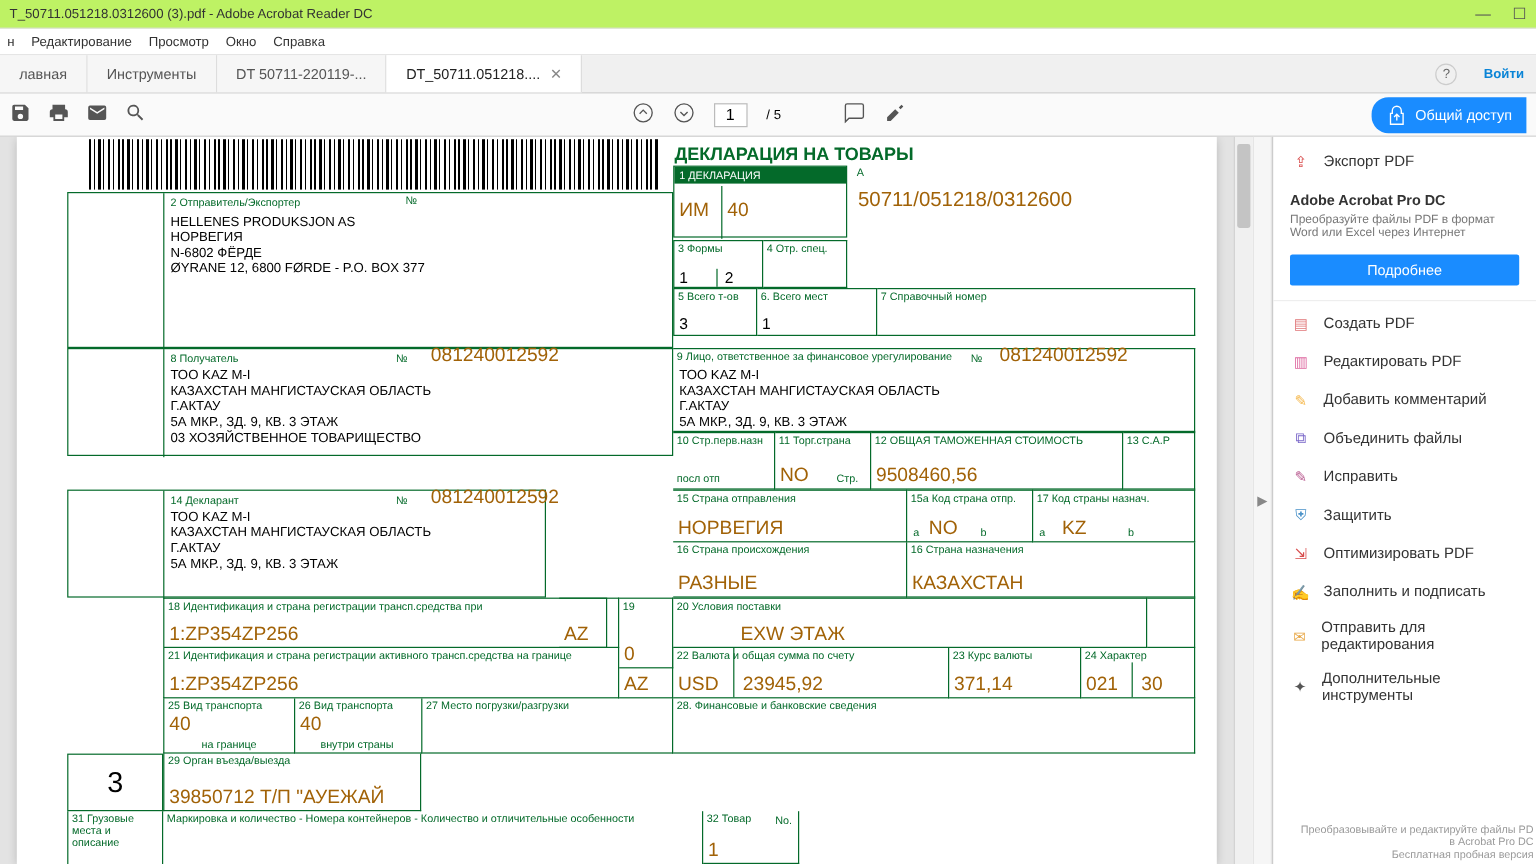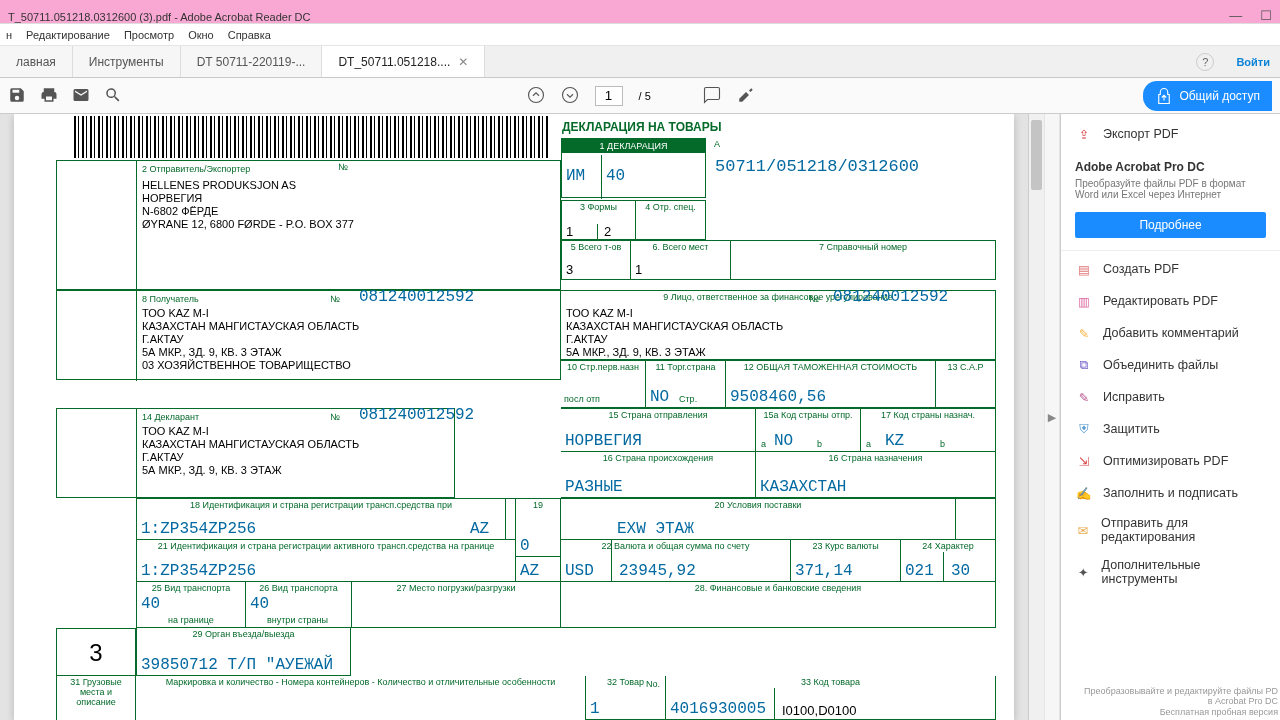--- a/index.html
+++ b/index.html
@@ -1,18 +1,18 @@
 <!DOCTYPE html>
 <html><head>
 <meta charset="utf-8">
 <style>
 * { margin: 0; padding: 0; box-sizing: border-box; }
 body { font-family: "Segoe UI", Tahoma, sans-serif; font-size: 11px; background: #f5f5f5; overflow: hidden; }
 
-.titlebar { height: 24px; background: #f9a8d4; display: flex; align-items: flex-end; padding: 0 8px; color: #333; border-bottom: 1px solid #ddd; }
+.titlebar { height: 24px; background: #bef264; display: flex; align-items: center; padding: 0 8px; color: #333; border-bottom: 1px solid #ddd; }
 .titlebar .title { flex: 1; }
 .titlebar .winctl { display: flex; gap: 18px; font-size: 13px; color: #555; }
 .menubar { height: 22px; background: #fff; display: flex; align-items: center; padding: 0 6px; gap: 14px; color: #333; border-bottom: 1px solid #e5e5e5; }
 .menubar span { cursor: default; }
 
 .tabbar { height: 32px; background: #f0f0f0; display: flex; align-items: stretch; border-bottom: 1px solid #c9c9c9; }
 .tab { display: flex; align-items: center; padding: 0 16px; background: #f6f6f6; border-right: 1px solid #ddd; font-size: 12px; color: #555; }
 .tab.active { background: #fff; color: #222; }
 .tab .close { margin-left: 8px; color: #888; }
 .tabbar .spacer { flex: 1; }
@@ -30,27 +30,27 @@
 .share-btn svg { fill: #fff; }
 
 .app-body { display: flex; height: calc(720px - 24px - 22px - 32px - 36px); }
 .doc-area { flex: 1; background: #e3e3e3; overflow: hidden; position: relative; display: flex; justify-content: center; }
 .scrollbar { width: 16px; background: #f0f0f0; border-left: 1px solid #ccc; position: relative; }
 .scroll-thumb { position: absolute; top: 6px; left: 2px; right: 2px; height: 70px; background: #c4c4c4; border-radius: 2px; }
 
 .page-wrap { width: 1000px; background: #fff; box-shadow: 0 2px 8px rgba(0,0,0,.2); margin-top: 0; overflow: hidden; height: 100%; position: relative; }
 
 .barcode { height: 42px; margin: 2px 60px 0 60px; background: repeating-linear-gradient(90deg,#000 0 2px,#fff 2px 4px,#000 4px 5px,#fff 5px 8px); width: 475px; }
-.doc-title { position: absolute; left: 548px; top: 6px; font-size: 12px; font-weight: 700; color: #046a2a; text-align: center; }
+.doc-title { position: absolute; left: 548px; top: 6px; font-size: 15px; font-weight: 700; color: #046a2a; text-align: center; }
 
 .form { position: absolute; left: 42px; right: 18px; top: 46px; bottom: 0; }
 .cell { position: absolute; border: 1.5px solid #046a2a; }
-.lbl { font-size: 9px; color: #046a2a; padding: 1px 3px; white-space: nowrap; text-align: center; }
+.lbl { font-size: 9px; color: #046a2a; padding: 1px 3px; white-space: nowrap; }
 .val { font-size: 13px; color: #000; padding: 0 4px; }
-.valbig { font-size: 16px; color: #0369a1; padding: 0 4px; font-family: Liberation Mono, monospace; }
+.valbig { font-size: 16px; color: #a16207; padding: 0 4px; }
 .subv { font-size: 11px; color: #000; padding: 0 3px; }
 
 .sidebar { width: 220px; background: #fff; border-left: 1px solid #ccc; display: flex; flex-direction: column; padding: 4px 0; }
 .side-item { display: flex; align-items: center; gap: 10px; padding: 7px 14px; font-size: 12.5px; color: #333; }
 .side-item .ic { width: 18px; height: 18px; display: flex; align-items: center; justify-content: center; }
 .side-section { padding: 10px 14px 4px; font-size: 12px; font-weight: 700; color: #333; }
 .side-desc { padding: 0 14px 8px; font-size: 10px; color: #777; }
 .side-btn { margin: 4px 14px 10px; background: #1a8cff; color: #fff; text-align: center; padding: 6px; border-radius: 2px; font-size: 12px; }
 .side-collapse { width: 16px; background: #f6f6f6; border-left: 1px solid #e5e5e5; border-right: 1px solid #e5e5e5; display: flex; align-items: center; justify-content: center; color: #888; }
 .watermark { position: absolute; right: 2px; bottom: 2px; font-size: 9px; color: #999; text-align: right; line-height: 1.2; }
@@ -215,21 +215,21 @@
           <div class="subv" style="position:absolute;left:2px;top:55px">5А МКР., ЗД. 9, КВ. 3 ЭТАЖ</div>
         </div>
 
         <div class="cell" style="left:505px;top:200px;width:85px;height:48px;border-left:0">
             <div class="lbl">10 Стр.перв.назн</div>
             <div class="lbl" style="position:absolute;bottom:2px">посл отп</div>
           </div>
         <div class="cell" style="left:590px;top:200px;width:80px;height:48px;border-left:0">
             <div class="lbl">11 Торг.страна</div>
             <div class="valbig" style="position:absolute;bottom:1px">NO</div>
-            <div class="lbl" style="position:absolute;bottom:2px;left:30px">Стр.</div>
+            <div class="lbl" style="position:absolute;bottom:2px;left:48px">Стр.</div>
           </div>
         <div class="cell" style="left:670px;top:200px;width:210px;height:48px;border-left:0">
             <div class="lbl">12 ОБЩАЯ ТАМОЖЕННАЯ СТОИМОСТЬ</div>
             <div class="valbig" style="position:absolute;bottom:1px">9508460,56</div>
           </div>
         <div class="cell" style="left:880px;top:200px;width:60px;height:48px;border-left:0">
             <div class="lbl">13 С.А.Р</div>
           </div>
 
         <div class="cell" style="left:0;top:248px;width:399px;height:90px">
@@ -241,21 +241,21 @@
           <div class="subv" style="position:absolute;left:82px;top:29px">КАЗАХСТАН МАНГИСТАУСКАЯ ОБЛАСТЬ</div>
           <div class="subv" style="position:absolute;left:82px;top:42px">Г.АКТАУ</div>
           <div class="subv" style="position:absolute;left:82px;top:55px">5А МКР., ЗД. 9, КВ. 3 ЭТАЖ</div>
         </div>
 
         <div class="cell" style="left:505px;top:248px;width:195px;height:44px;border-left:0">
             <div class="lbl">15 Страна отправления</div>
             <div class="valbig" style="position:absolute;bottom:1px">НОРВЕГИЯ</div>
           </div>
         <div class="cell" style="left:700px;top:248px;width:105px;height:44px;border-left:0">
-            <div class="lbl">15а Код страны отпр.</div>
+            <div class="lbl">15а Код страна отпр.</div>
           <div style="position:absolute;bottom:1px;left:2px" class="lbl">a</div>
           <div class="valbig" style="position:absolute;bottom:1px;left:14px">NO</div>
           <div style="position:absolute;bottom:1px;left:58px" class="lbl">b</div>
         </div>
         <div class="cell" style="left:805px;top:248px;width:135px;height:44px;border-left:0">
             <div class="lbl">17 Код страны назнач.</div>
           <div style="position:absolute;bottom:1px;left:2px" class="lbl">a</div>
           <div class="valbig" style="position:absolute;bottom:1px;left:20px">KZ</div>
           <div style="position:absolute;bottom:1px;left:76px" class="lbl">b</div>
         </div>
@@ -340,26 +340,20 @@
             <div class="lbl" style="white-space:normal">31 Грузовые места и описание</div>
           </div>
         <div class="cell" style="left:80px;top:516px;width:450px;height:60px;border-top:0;border-left:0">
             <div class="lbl" style="white-space:normal">Маркировка и количество - Номера контейнеров - Количество и отличительные особенности</div>
           </div>
         <div class="cell" style="left:530px;top:516px;width:80px;height:44px;border-top:0;border-left:0">
             <div class="lbl">32 Товар</div>
             <div class="lbl" style="position:absolute;top:2px;right:2px">No.</div>
             <div class="valbig" style="position:absolute;bottom:1px">1</div>
           </div>
-        <div class="cell" style="left:610px;top:516px;width:330px;height:44px;border-top:0;border-left:0">
-            <div class="lbl">33 Код товара</div>
-            <div class="valbig" style="position:absolute;bottom:1px">4016930005</div>
-          <div style="position:absolute;left:108px;top:12px;bottom:0;border-left:1.5px solid #046a2a"></div>
-          <div class="val" style="position:absolute;bottom:1px;left:112px">I0100,D0100</div>
-          </div>
       </div>
     </div>
   </div>
 
   <div class="scrollbar">
       <div class="scroll-thumb"></div>
     </div>
 
   <div class="side-collapse">▶</div>
 

